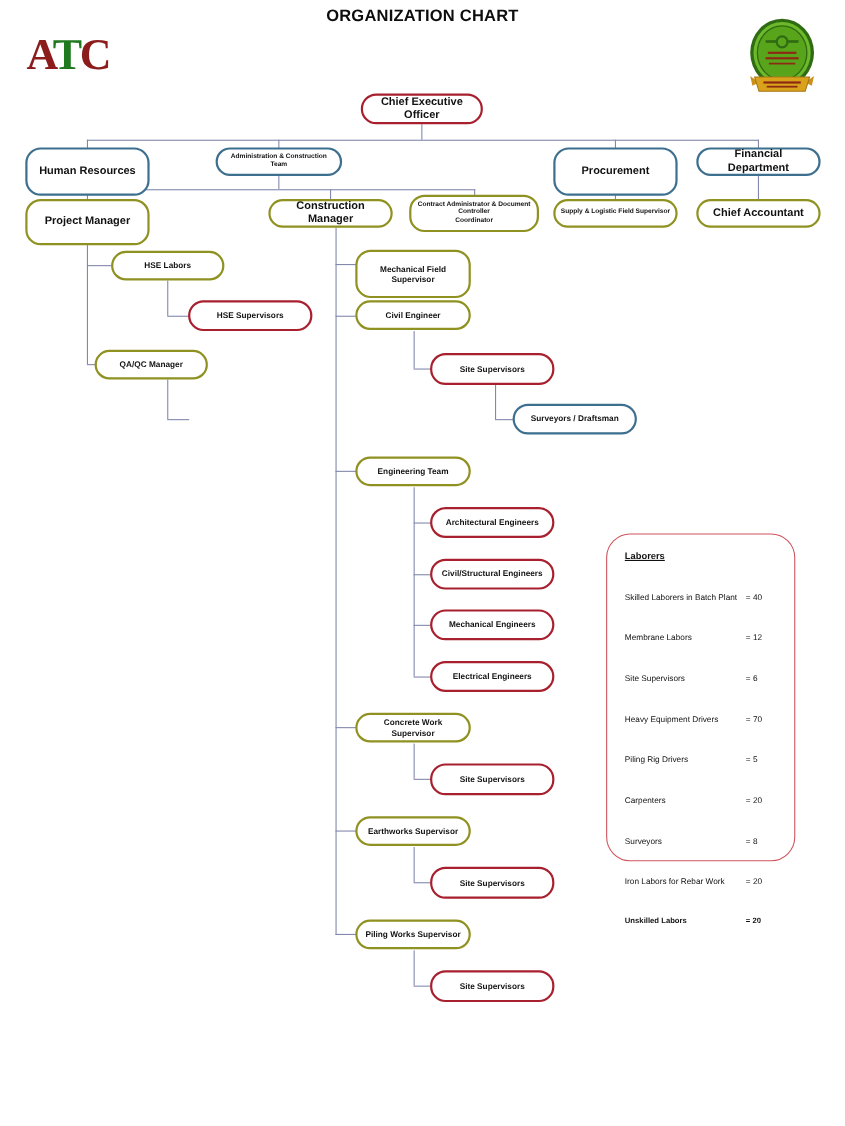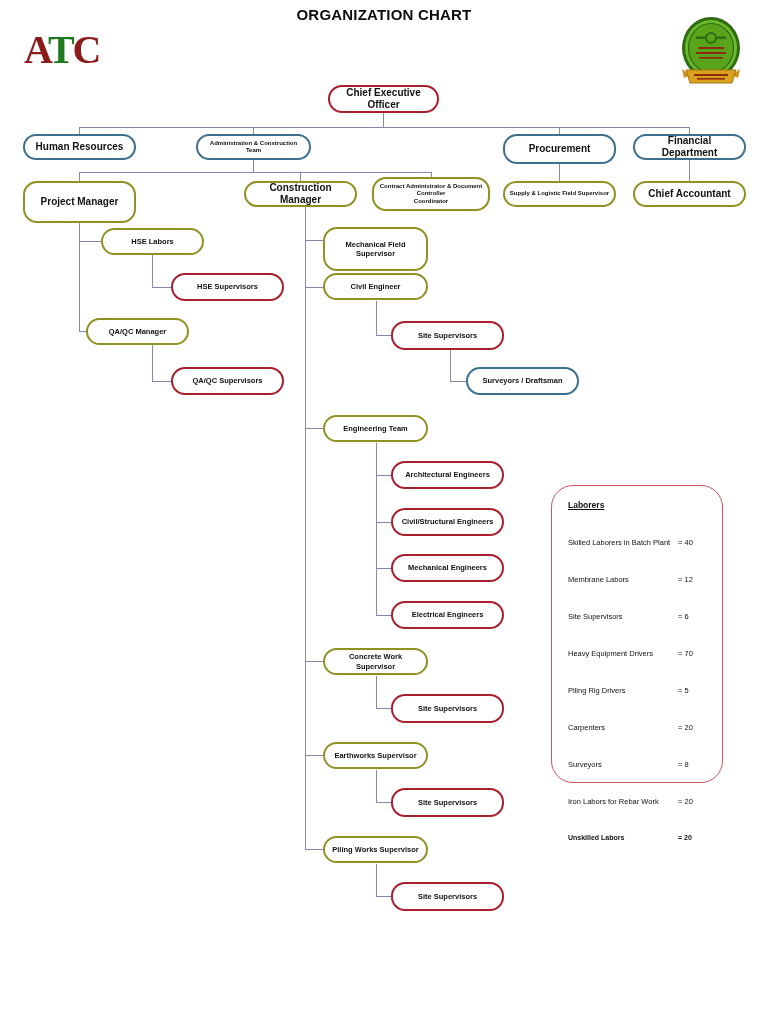--- a/index.html
+++ b/index.html
@@ -149,38 +149,37 @@
   <div class="ln lnh" style="left:376px;top:708px;width:16px;"></div>
 
   <div class="ln lnv" style="left:376px;top:770px;height:32px;"></div>
   <div class="ln lnh" style="left:376px;top:802px;width:16px;"></div>
 
   <div class="ln lnv" style="left:376px;top:864px;height:32px;"></div>
   <div class="ln lnh" style="left:376px;top:896px;width:16px;"></div>
 
   <div class="node red mid" style="left:328px;top:85px;width:111px;height:28px;">Chief Executive Officer</div>
 
-  <div class="node blue mid" style="left:23px;top:134px;width:113px;height:26px;">Human Resources</div>
+  <div class="node blue mid" style="left:23px;top:134px;width:113px;height:44px;">Human Resources</div>
   <div class="node blue sm" style="left:196px;top:134px;width:115px;height:26px;">Administration &amp; Construction Team</div>
-  <div class="node blue mid" style="left:503px;top:134px;width:113px;height:30px;text-align:right;">Procurement</div>
+  <div class="node blue mid" style="left:503px;top:134px;width:113px;height:44px;text-align:right;">Procurement</div>
   <div class="node blue mid" style="left:633px;top:134px;width:113px;height:26px;">Financial Department</div>
 
   <div class="node olive mid" style="left:23px;top:181px;width:113px;height:42px;">Project Manager</div>
   <div class="node olive mid" style="left:244px;top:181px;width:113px;height:26px;">Construction Manager</div>
   <div class="node olive sm" style="left:372px;top:177px;width:118px;height:34px;flex-direction:column;justify-content:center;">
     <span>Contract Administrator &amp; Document Controller</span>
     <span>Coordinator</span>
   </div>
   <div class="node olive sm" style="left:503px;top:181px;width:113px;height:26px;">Supply &amp; Logistic Field Supervisor</div>
   <div class="node olive mid" style="left:633px;top:181px;width:113px;height:26px;">Chief Accountant</div>
 
   <div class="node olive" style="left:101px;top:228px;width:103px;height:27px;">HSE Labors</div>
   <div class="node red" style="left:171px;top:273px;width:113px;height:28px;">HSE Supervisors</div>
   <div class="node olive" style="left:86px;top:318px;width:103px;height:27px;">QA/QC Manager</div>
-  <div class="node red" style="left:171px;top:367px;width:113px;height:28px;">QA/QC Supervisors</div>
 
   <div class="node olive" style="left:323px;top:227px;width:105px;height:44px;">Mechanical Field Supervisor</div>
   <div class="node olive" style="left:323px;top:273px;width:105px;height:27px;">Civil Engineer</div>
   <div class="node red" style="left:391px;top:321px;width:113px;height:29px;">Site Supervisors</div>
   <div class="node blue" style="left:466px;top:367px;width:113px;height:28px;">Surveyors / Draftsman</div>
 
   <div class="node olive" style="left:323px;top:415px;width:105px;height:27px;">Engineering Team</div>
   <div class="node red" style="left:391px;top:461px;width:113px;height:28px;">Architectural Engineers</div>
   <div class="node red" style="left:391px;top:554px;width:113px;height:28px;">Mechanical Engineers</div>
   <div class="node red" style="left:391px;top:508px;width:113px;height:28px;">Civil/Structural Engineers</div>

